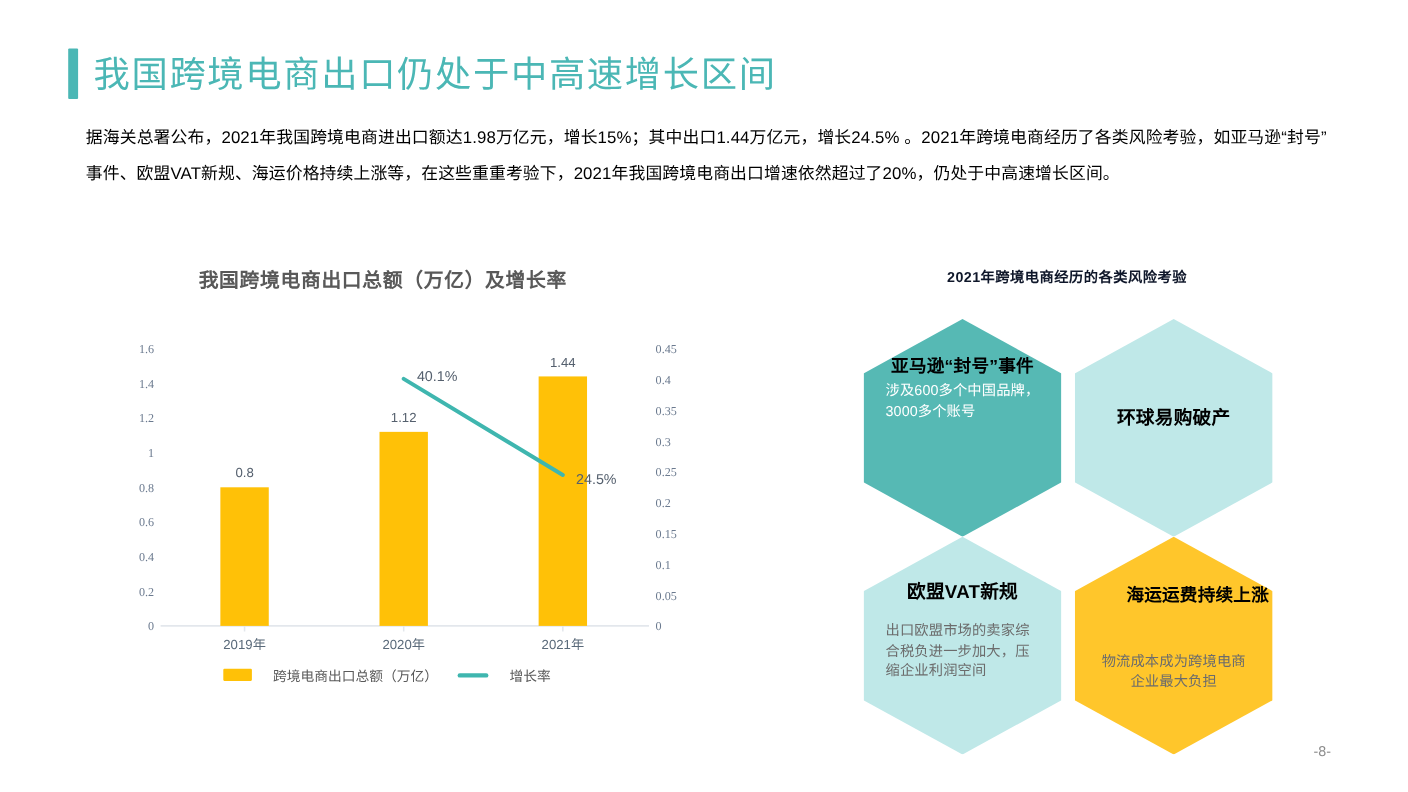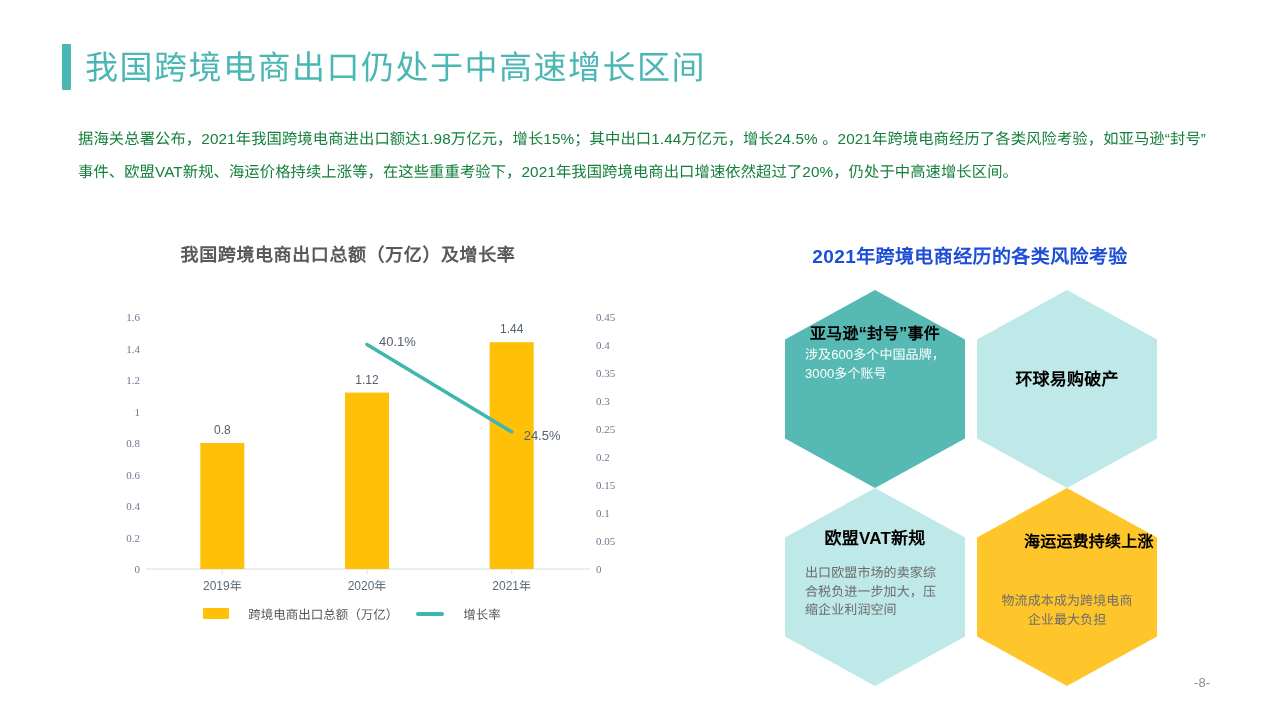--- a/index.html
+++ b/index.html
@@ -14,33 +14,33 @@
   
   .title-row{position:absolute;left:62px;top:44px;display:flex;align-items:center;}
   .title-bar{width:9px;height:46px;background:#4BB7B5;border-radius:1px;margin-right:14px;}
   .title-text{
     font-size:33px;font-weight:400;color:#4BB7B5;letter-spacing:1.5px;
     white-space:nowrap;line-height:1;
   }
 
   
   .body-para{
-    position:absolute;left:78px;top:122px;width:1128px;
-    font-size:15.3px;line-height:33px;color:#15803d;text-align:justify;
+    position:absolute;left:78px;top:109px;width:1128px;
+    font-size:15.3px;line-height:33px;color:#000000;text-align:justify;
     letter-spacing:0.1px;
   }
 
   
   .chart-heading{
     position:absolute;left:88px;top:240px;width:520px;text-align:center;
     font-size:18px;font-weight:bold;color:#595959;letter-spacing:0.6px;
   }
   .hex-heading{
     position:absolute;left:760px;top:241px;width:420px;text-align:center;
-    font-size:19px;font-weight:bold;color:#1d4ed8;letter-spacing:0.4px;
+    font-size:13px;font-weight:bold;color:#0f172a;letter-spacing:0.4px;
   }
 
   
   .chart-wrap{position:absolute;left:92px;top:295px;width:540px;height:300px;}
   .chart-svg{display:block;}
 
   .legend{
     position:absolute;left:92px;top:604px;width:520px;
     display:flex;justify-content:center;align-items:center;gap:18px;
     font-size:12.5px;color:#5a5a5a;

